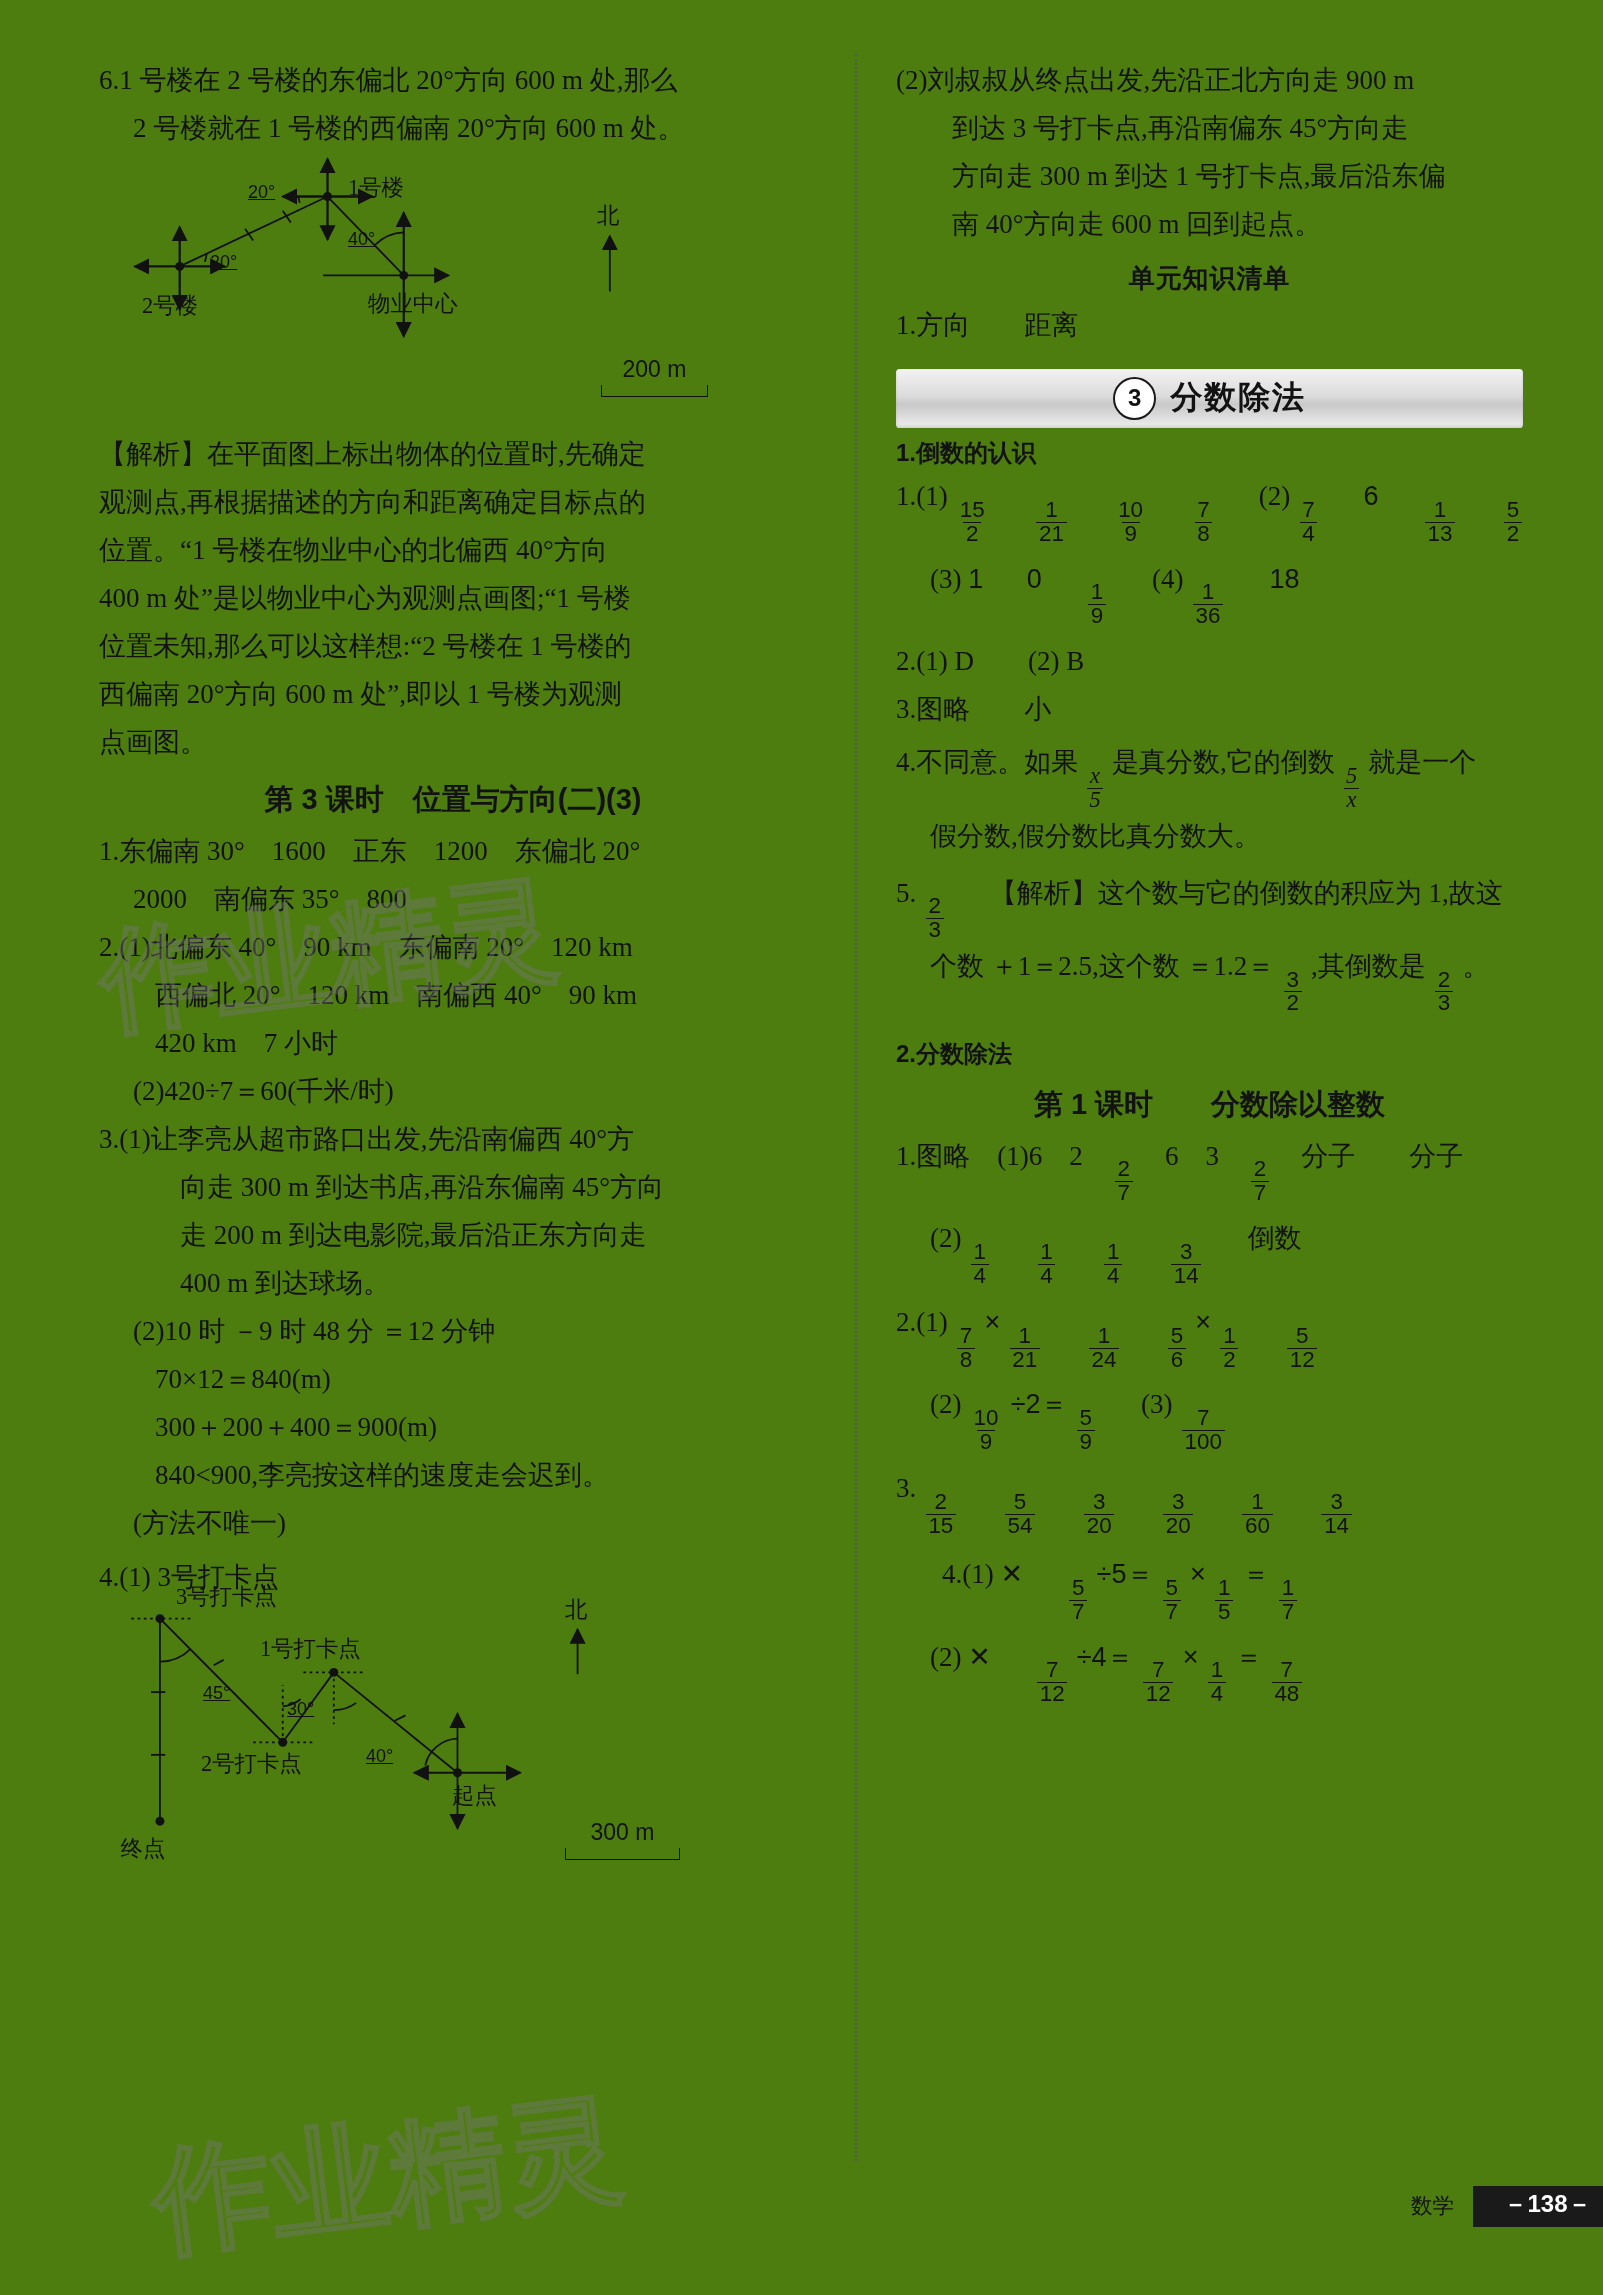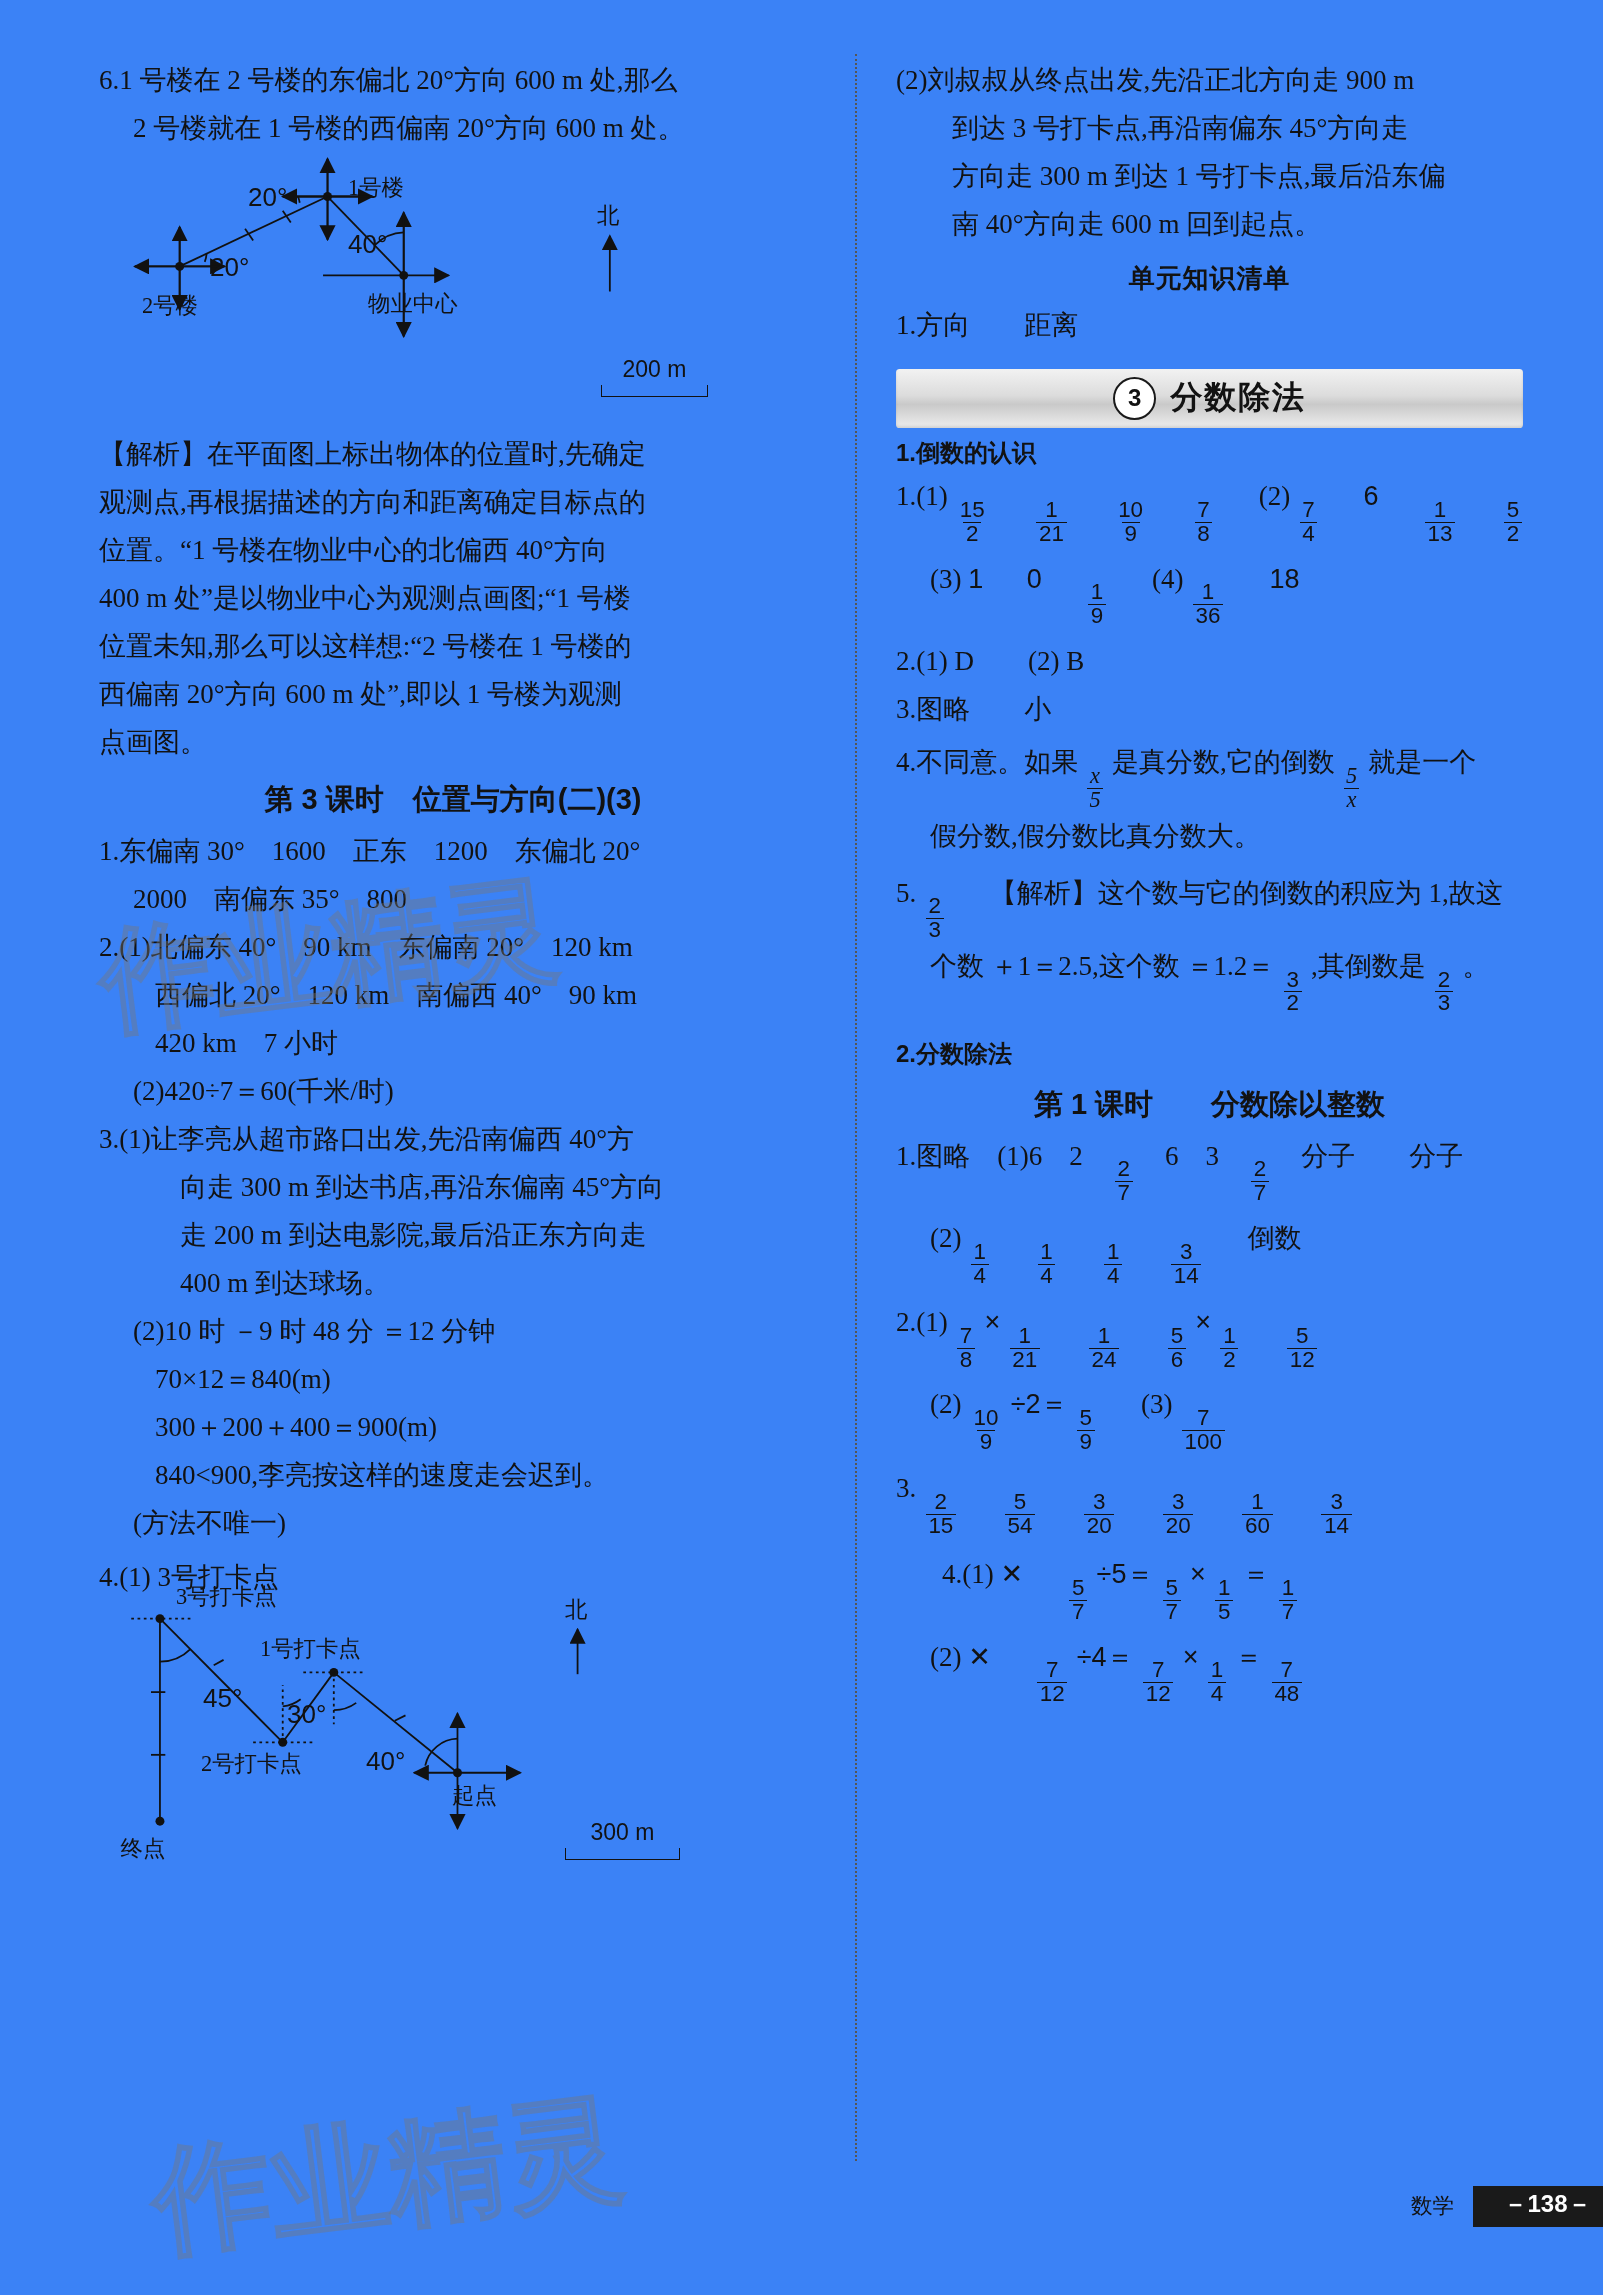--- a/index.html
+++ b/index.html
@@ -1,21 +1,21 @@
 <!DOCTYPE html>
 <html style="font-size:14.3px"><head>
 <meta charset="utf-8">
 <style>
   html,body{margin:0;padding:0;background:#fff;}
   body{
     width:1604px;height:2295px;position:relative;overflow:hidden;
     font-family:"Liberation Serif","DejaVu Serif",serif;
     color:#121212;
   }
-  .page{position:absolute;inset:0;background:#3b82f6;}
+  .page{position:absolute;inset:0;background:#4d7c0f;}
   .col{position:absolute;top:0;width:708px;padding:0;box-sizing:border-box;}
   .col-left{left:99px;}
   .col-right{left:896px;}
   .divider{position:absolute;left:855px;top:54px;bottom:134px;border-left:2.7px dotted #555;}
   
   .line{font-size:27px;line-height:48px;white-space:nowrap;}
   .para{font-size:27px;line-height:48px;}
   .idt1{padding-left:34px;}
   .idt2{padding-left:56px;}
   .idt3{padding-left:81px;}
@@ -53,22 +53,22 @@
   
   .footer{position:absolute;left:0;right:0;bottom:68px;height:41px;}
   .foot-bar{position:absolute;right:0;bottom:0;width:131px;height:41px;background:#1a1a1a;}
   .foot-txt{position:absolute;right:12.5px;bottom:7.2px;color:#fff;font-size:24px;font-weight:bold;
             font-family:"Liberation Sans","DejaVu Sans",sans-serif;}
   .foot-sub{position:absolute;right:150px;bottom:7.2px;font-size:21.5px;}
   
   .diagram{position:relative;margin:5.4px 0 3.6px;}
   .dlabel{position:absolute;font-size:22.4px;white-space:nowrap;
           font-family:"Liberation Serif","DejaVu Serif",serif;}
-  .dnum{position:absolute;font-size:26px;white-space:nowrap;
-          font-family:"Liberation Sans","DejaVu Sans",sans-serif;}
+  .dnum{position:absolute;font-size:18px;white-space:nowrap;
+          font-family:"Liberation Sans","DejaVu Sans",sans-serif;text-decoration:underline;}
   .scale-box{position:absolute;text-align:center;}
   .scale-box .stxt{font-size:23px;font-family:"Liberation Sans","DejaVu Sans",sans-serif;}
   .scale-box .sbar{height:10.7px;border:1.8px solid #121212;border-top:none;margin-top:1.8px;}
   
   .wm{position:absolute;color:rgba(120,120,120,.30);font-weight:bold;
       font-family:"Liberation Sans","DejaVu Sans",sans-serif;
       -webkit-text-stroke:1.8px rgba(120,120,120,.42);color:transparent;
       white-space:nowrap;pointer-events:none;}
 </style>
 </head>

